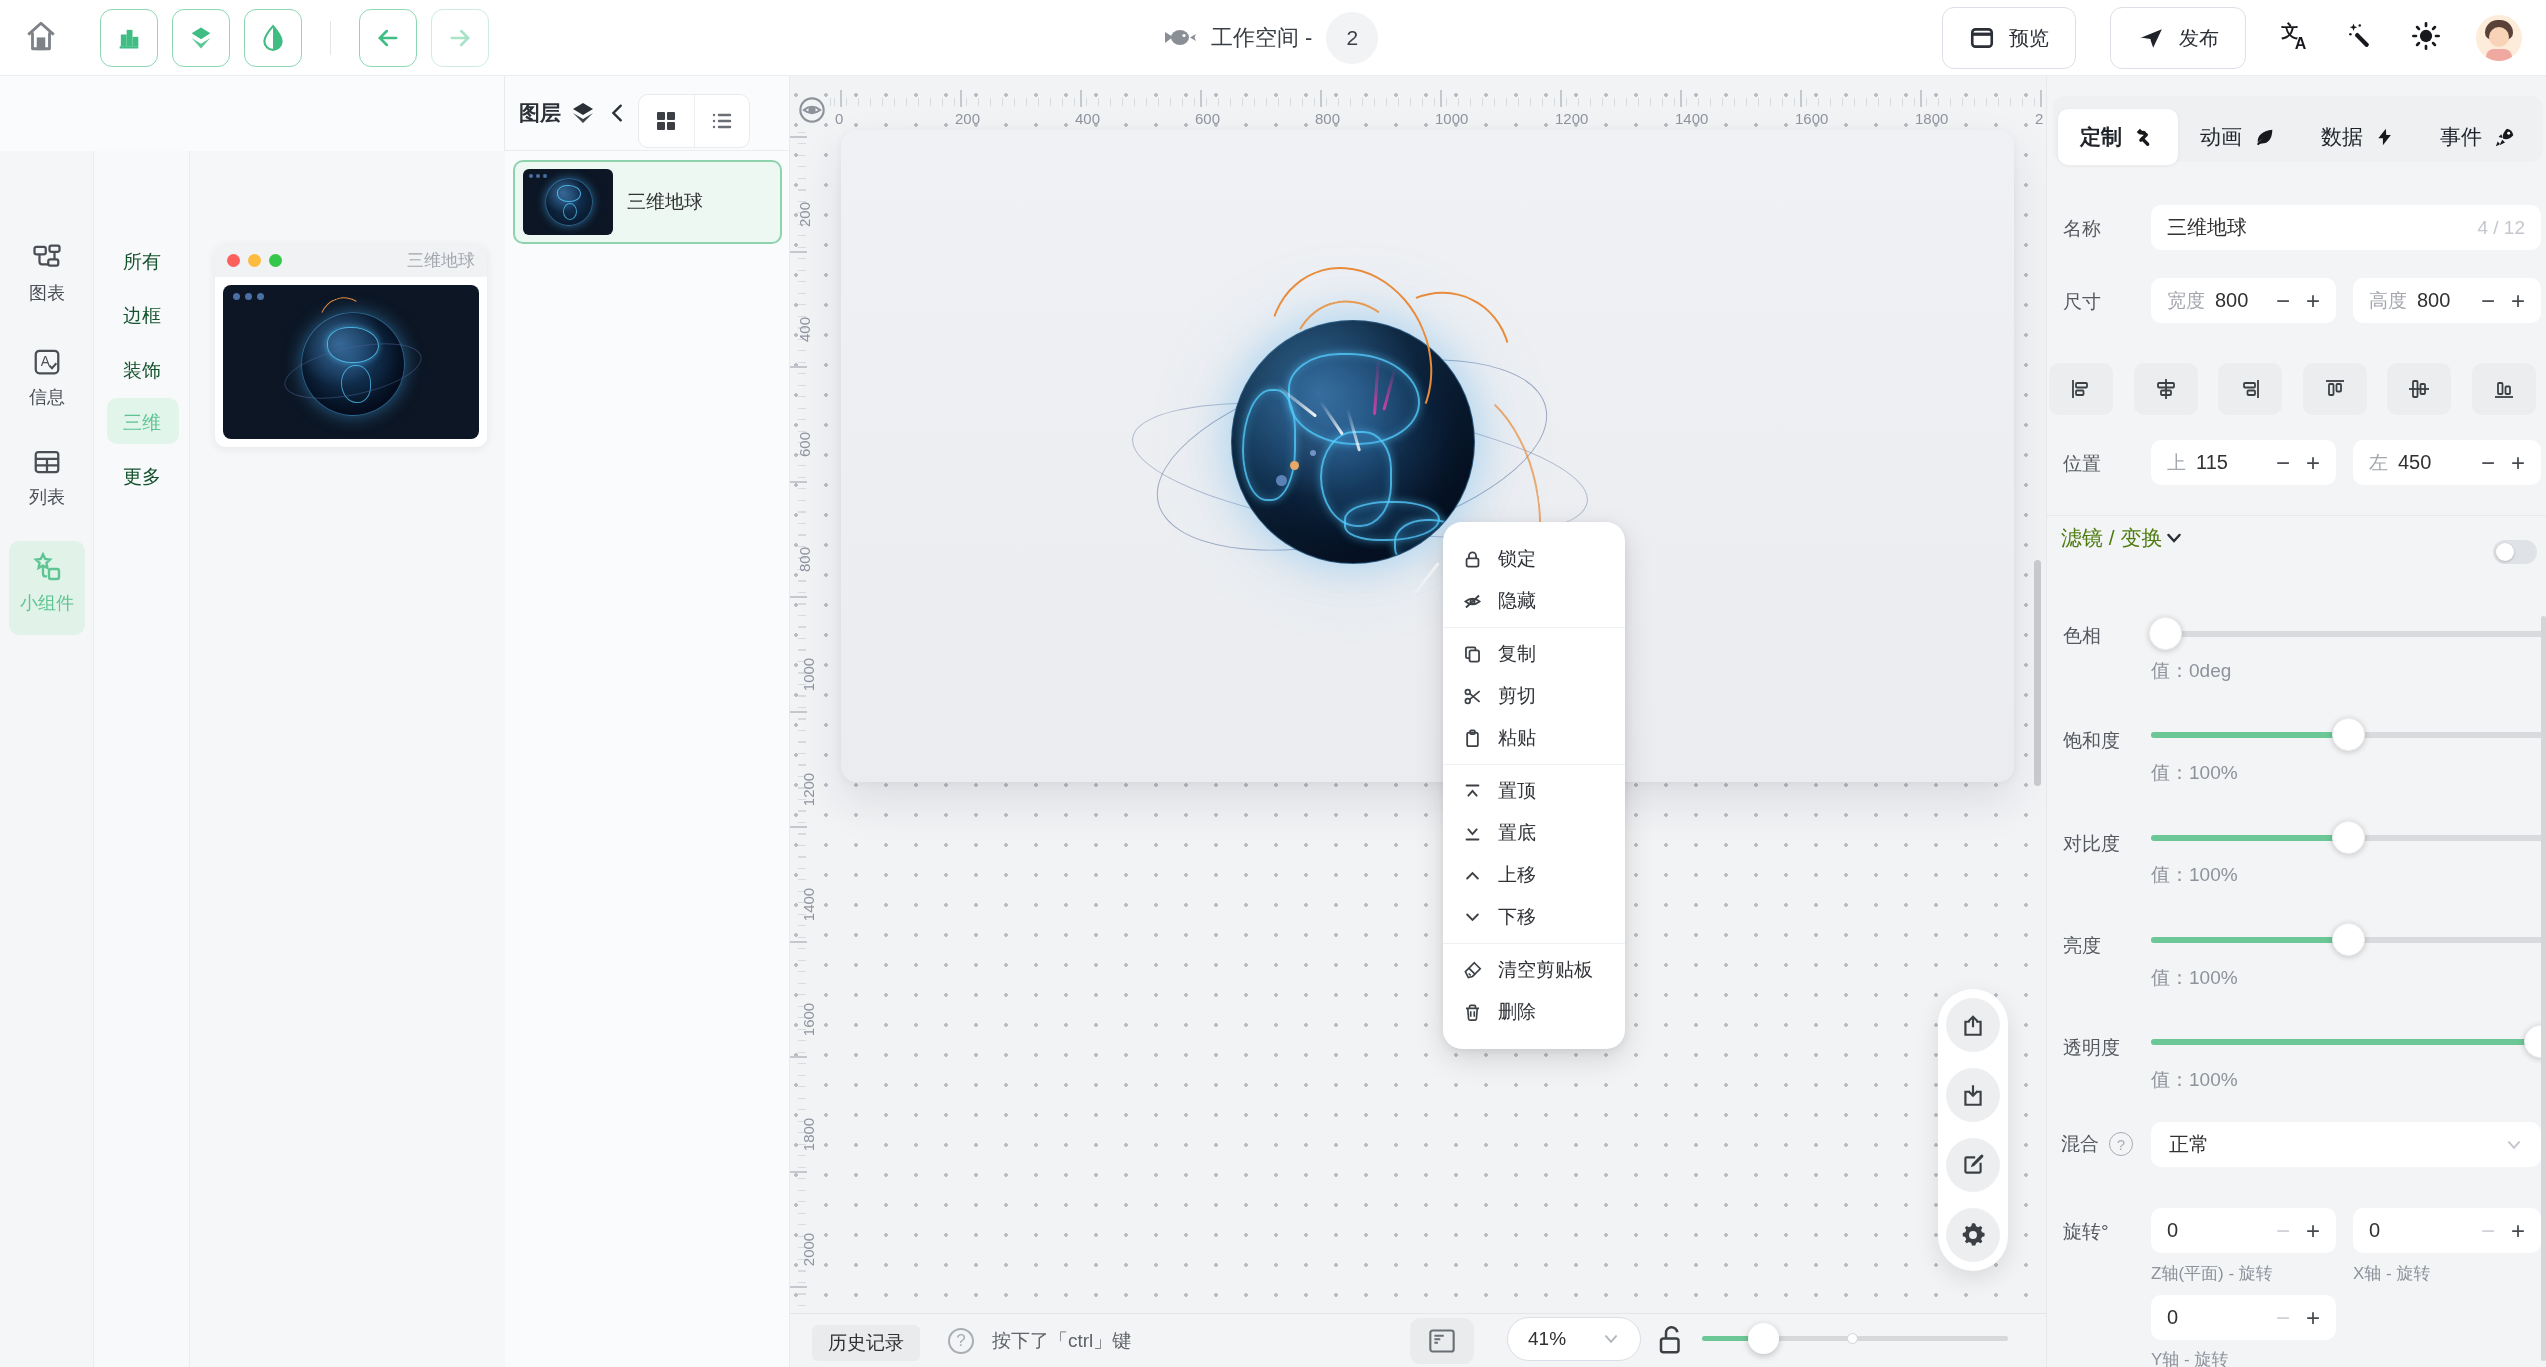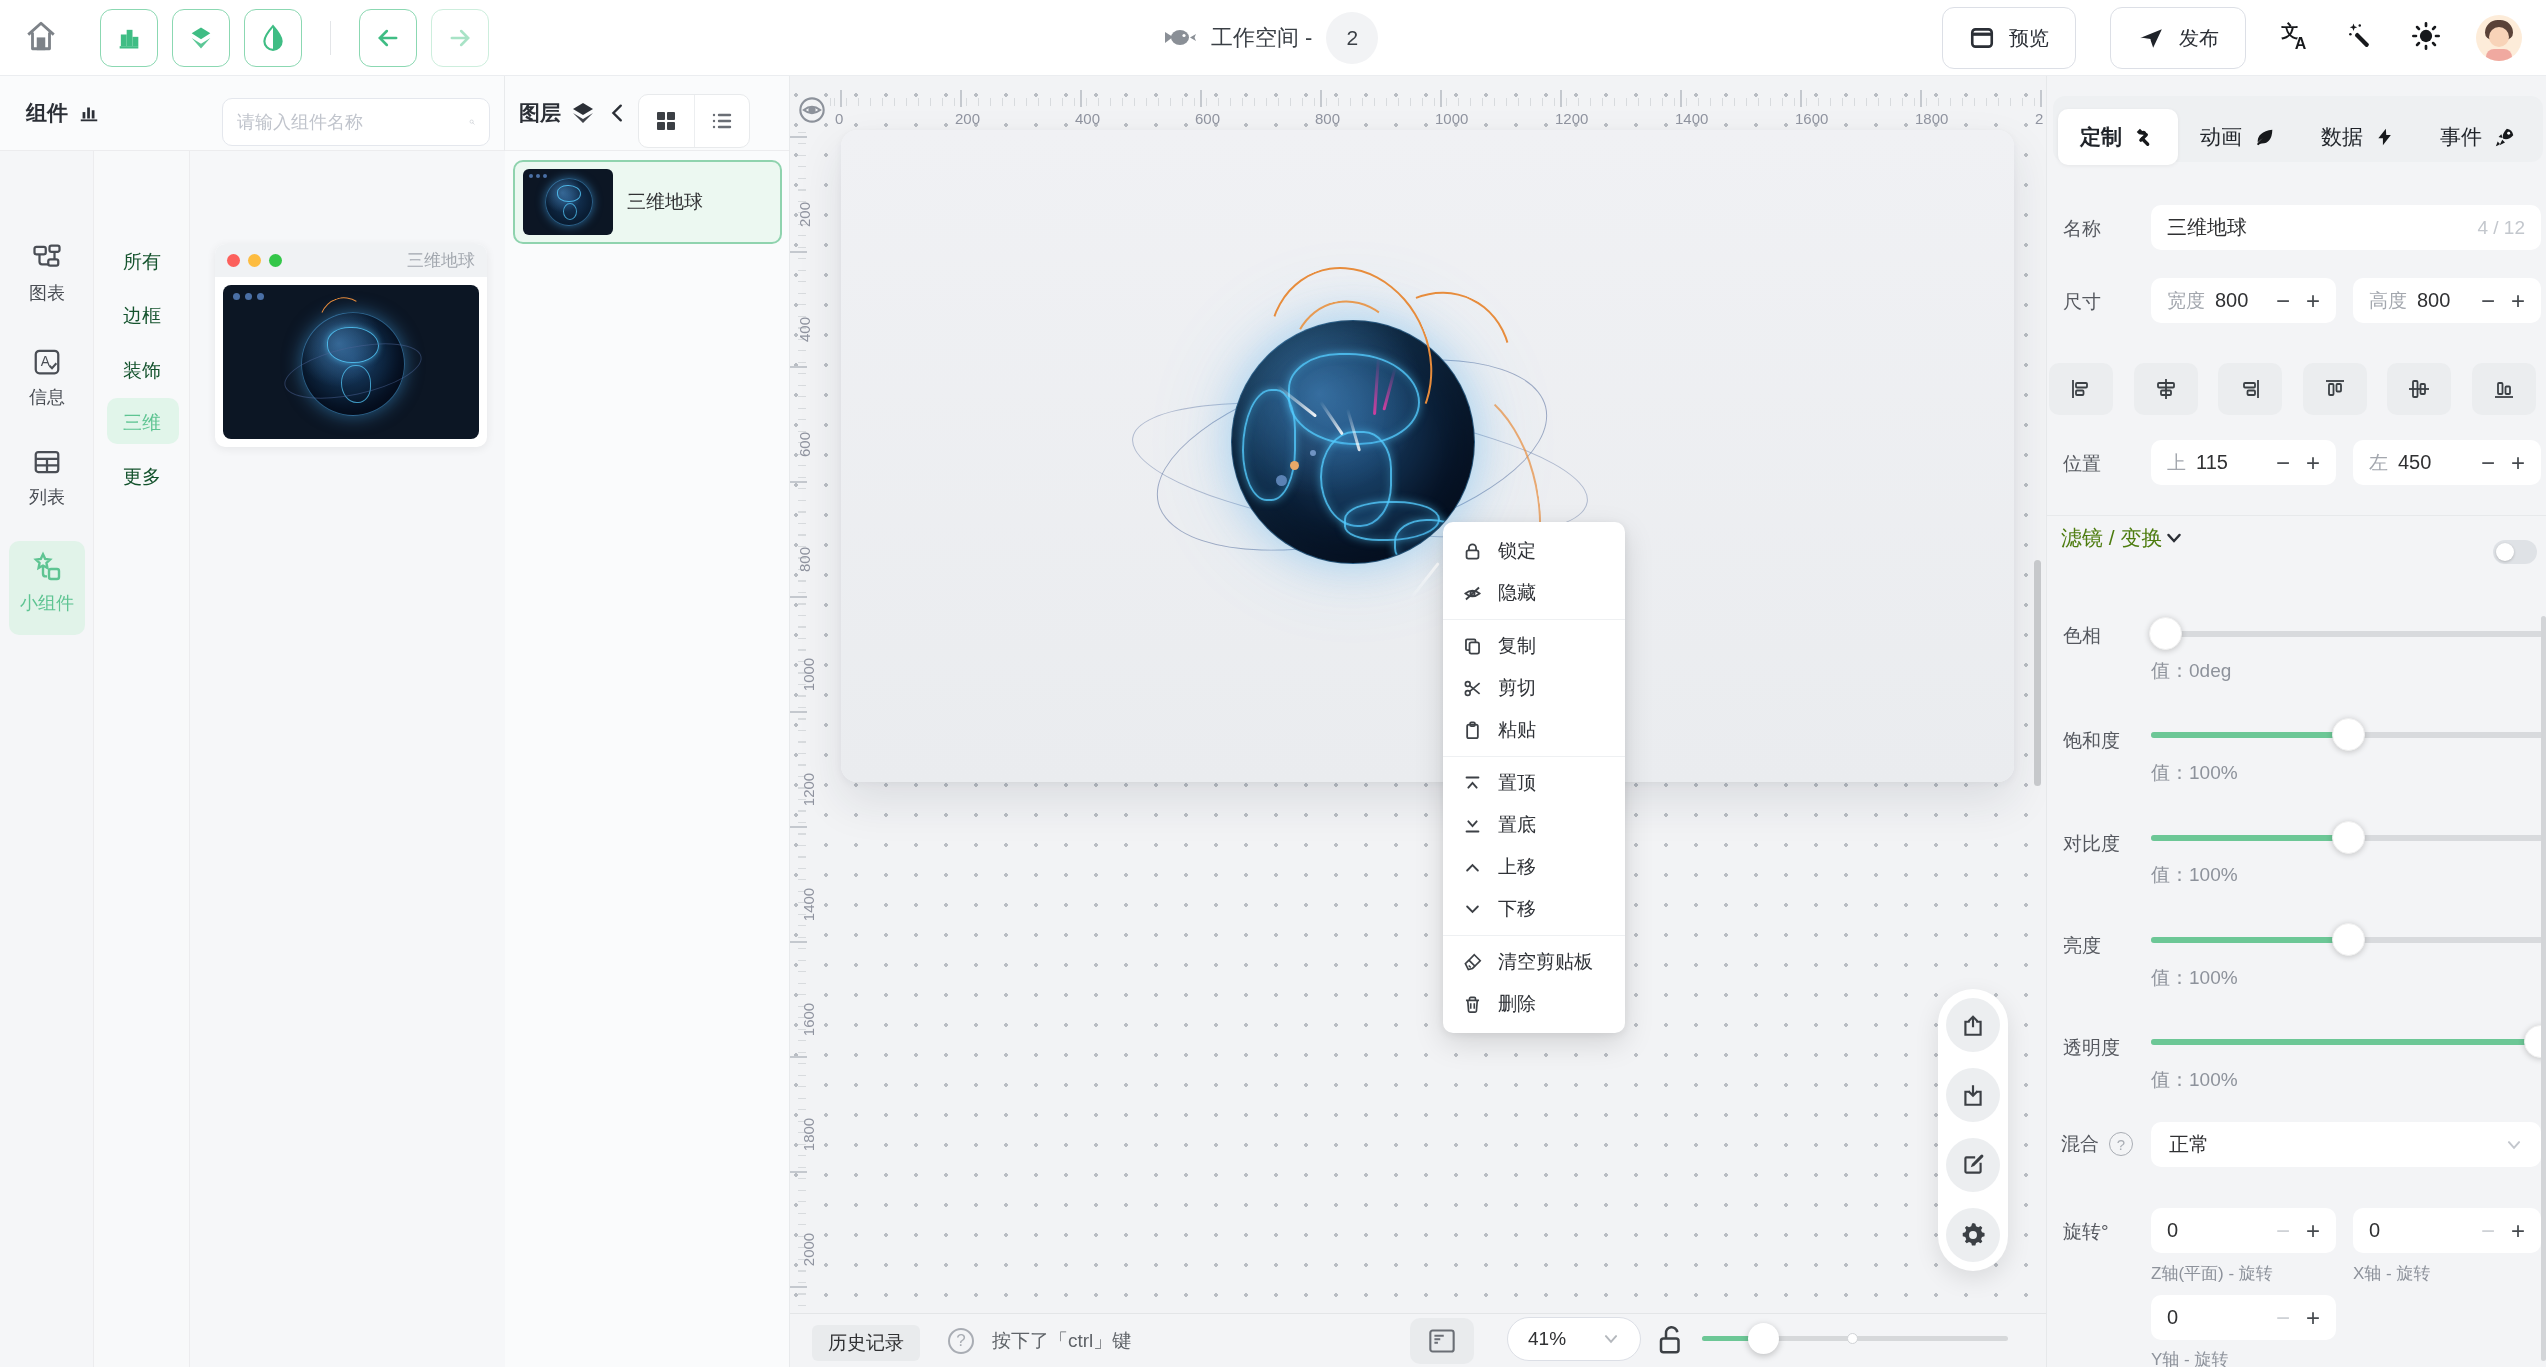--- a/index.html
+++ b/index.html
@@ -71,21 +71,21 @@
                radial-gradient(circle at 50% 45%, #173c63 0%, #0b2038 58%, #04101f 100%);
     box-shadow:0 0 40px rgba(70,170,240,.38), 0 0 90px rgba(70,170,240,.16), inset -20px -26px 55px rgba(0,0,12,.6), inset 10px 12px 42px rgba(80,190,255,.2);
     border:1px solid rgba(90,190,255,.35); }
   .blob { position:absolute; border:2px solid rgba(85,205,255,.8); background:rgba(60,150,220,.14); box-shadow:0 0 8px rgba(85,205,255,.5), inset 0 0 10px rgba(85,205,255,.3); }
   .orbit { position:absolute; border:1px solid rgba(75,100,150,.5); border-radius:50%; }
   .arc { position:absolute; border:2px solid transparent; border-radius:50%; }
   .spike { position:absolute; width:3px; border-radius:2px; }
   .gdot { position:absolute; border-radius:50%; }
 
   
-  .cmenu { position:absolute; left:653px; top:446px; width:182px; background:#fff; border-radius:10px; box-shadow:0 10px 30px rgba(0,0,0,.13), 0 2px 8px rgba(0,0,0,.07); padding:8px 0; z-index:50; }
+  .cmenu { position:absolute; left:653px; top:446px; width:182px; background:#fff; border-radius:19px; box-shadow:0 10px 30px rgba(0,0,0,.13), 0 2px 8px rgba(0,0,0,.07); padding:16px 0; z-index:50; }
   .mi { height:42px; display:flex; align-items:center; gap:16px; padding:0 20px; font-size:19px; color:#2f3237; cursor:pointer; white-space:nowrap; }
   .mi svg { flex:none; }
   .msep { height:1px; background:#eef0f2; margin:5px 0; }
 
   
   .fab { position:absolute; left:1148px; top:913px; width:70px; height:282px; background:#fff; border-radius:36px; box-shadow:0 8px 24px rgba(0,0,0,.10); display:flex; flex-direction:column; align-items:center; justify-content:space-between; padding:9px 0; z-index:40; }
   .fab .fbtn { width:54px; height:54px; border-radius:50%; background:#eceef0; display:flex; align-items:center; justify-content:center; cursor:pointer; }
   .cscroll { position:absolute; left:1244px; top:484px; width:7px; height:226px; background:#c6c8cb; border-radius:4px; }
 
   
@@ -218,36 +218,20 @@
       </span>
       <span style="width:46px; height:46px; border-radius:50%; background:#fdeBD8; position:relative; overflow:hidden; cursor:pointer; background:#fdecd9;">
         <span style="position:absolute; left:9px; top:5px; width:28px; height:20px; border-radius:14px 14px 8px 8px; background:#5a4238;"></span>
         <span style="position:absolute; left:13px; top:12px; width:20px; height:20px; border-radius:50%; background:#f8d3b8;"></span>
         <span style="position:absolute; left:10px; top:34px; width:26px; height:14px; border-radius:8px 8px 0 0; background:#f0a9a0;"></span>
       </span>
     </div>
   </div>
 
   <div class="abs cpanel">
-    <div class="flex" style="height:75px; padding:0 0 0 26px; gap:10px; border-bottom:1px solid #ececee;">
-      <span class="panel-title">组件</span>
-      <svg width="22" height="22" viewBox="0 0 24 24" fill="#2b2f36">
-          <path d="M3 21 h18 v-2 H3 Z"></path>
-          <rect x="5" y="11" width="3" height="7"></rect>
-          <rect x="10" y="6" width="3" height="12"></rect>
-          <rect x="15" y="9" width="3" height="9"></rect>
-        </svg>
-      <div class="search">
-        <input placeholder="请输入组件名称" style="">
-        <svg width="22" height="22" viewBox="0 0 24 24" fill="none" stroke="#b8bcc4" stroke-width="2" style="cursor:pointer;">
-            <circle cx="10.5" cy="10.5" r="6.5"></circle>
-            <path d="M15.5 15.5 L21 21" stroke-linecap="round"></path>
-          </svg>
-      </div>
-    </div>
 
     <div class="rail">
       <div class="rail-sel-box"></div>
       <div class="rail-item abs" style="top:92px;">
         <svg width="30" height="30" viewBox="0 0 24 24" fill="none" stroke="#4a4e55" stroke-width="1.8">
             <rect x="2" y="3" width="9" height="6" rx="1.5"></rect>
             <rect x="14" y="2" width="8" height="5" rx="1.5"></rect>
             <rect x="13" y="13" width="8" height="5" rx="1.5"></rect>
             <path d="M6 9 v6 a2 2 0 0 0 2 2 h5 M18 7 v6"></path>
           </svg>

